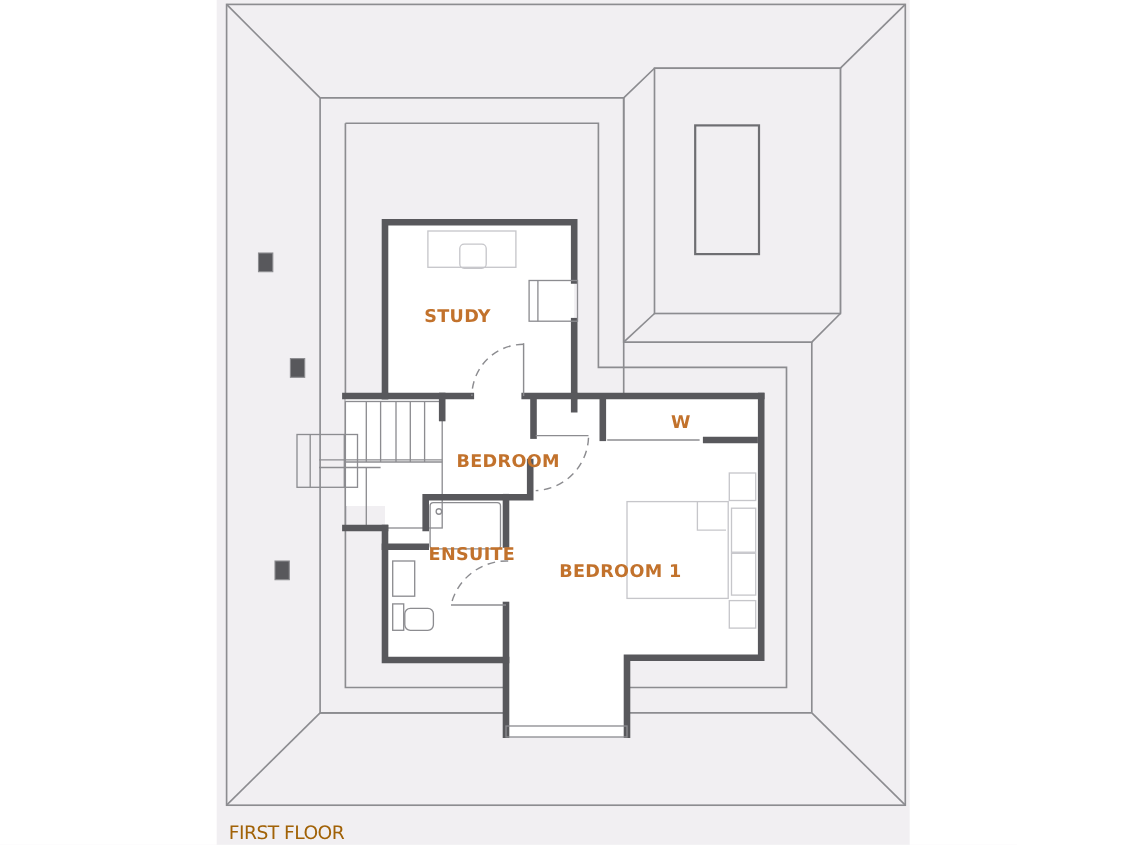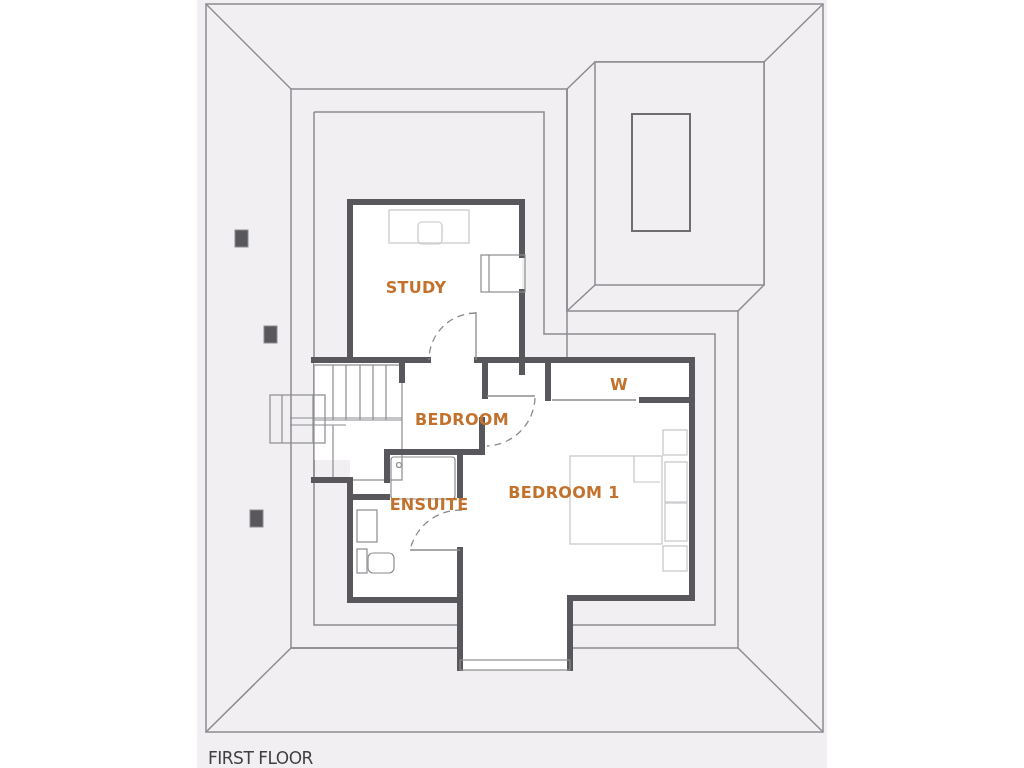--- a/index.html
+++ b/index.html
@@ -10,21 +10,21 @@
   #panel {
     position: absolute; left: 197px; top: 0; width: 630px; height: 768px;
     background: #f1eff2;
   }
   svg#plan { position: absolute; left: 0; top: 0; }
   .room-label {
     position: absolute; color: #c2722c; font-weight: bold; font-size: 16px;
     letter-spacing: 0.3px; white-space: nowrap; transform: translate(-50%, -50%);
   }
   #floor-caption {
-    position: absolute; left: 208px; top: 748px; color: #404040; font-size: 17px;
+    position: absolute; left: 208px; top: 748px; color: #a16207; font-size: 17px;
     font-family: "DejaVu Sans", sans-serif; font-weight: normal; letter-spacing: -0.5px;
   }
 </style>
 </head>
 <body>
 
 <div id="panel"></div>
 
 <svg id="plan" width="1024" height="768" viewBox="0 0 1024 768">
 
@@ -144,16 +144,16 @@
   <g fill="#58585c" stroke="#8c8c90" stroke-width="1">
     <rect x="235" y="230" width="13" height="17"></rect>
     <rect x="264" y="326" width="13" height="17"></rect>
     <rect x="250" y="510" width="13" height="17"></rect>
   </g>
 </svg>
 
 <div class="room-label" style="left:416px; top:287px;">STUDY</div>
 <div class="room-label" style="left:462px; top:419px;">BEDROOM</div>
 <div class="room-label" style="left:619px; top:384px;">W</div>
-<div class="room-label" style="left:564px; top:492px;">BEDROOM 1</div>
+<div class="room-label" style="left:564px; top:519px;">BEDROOM 1</div>
 <div class="room-label" style="left:429px; top:504px;">ENSUITE</div>
 
 <div id="floor-caption">FIRST FLOOR</div>
 
 </body></html>

